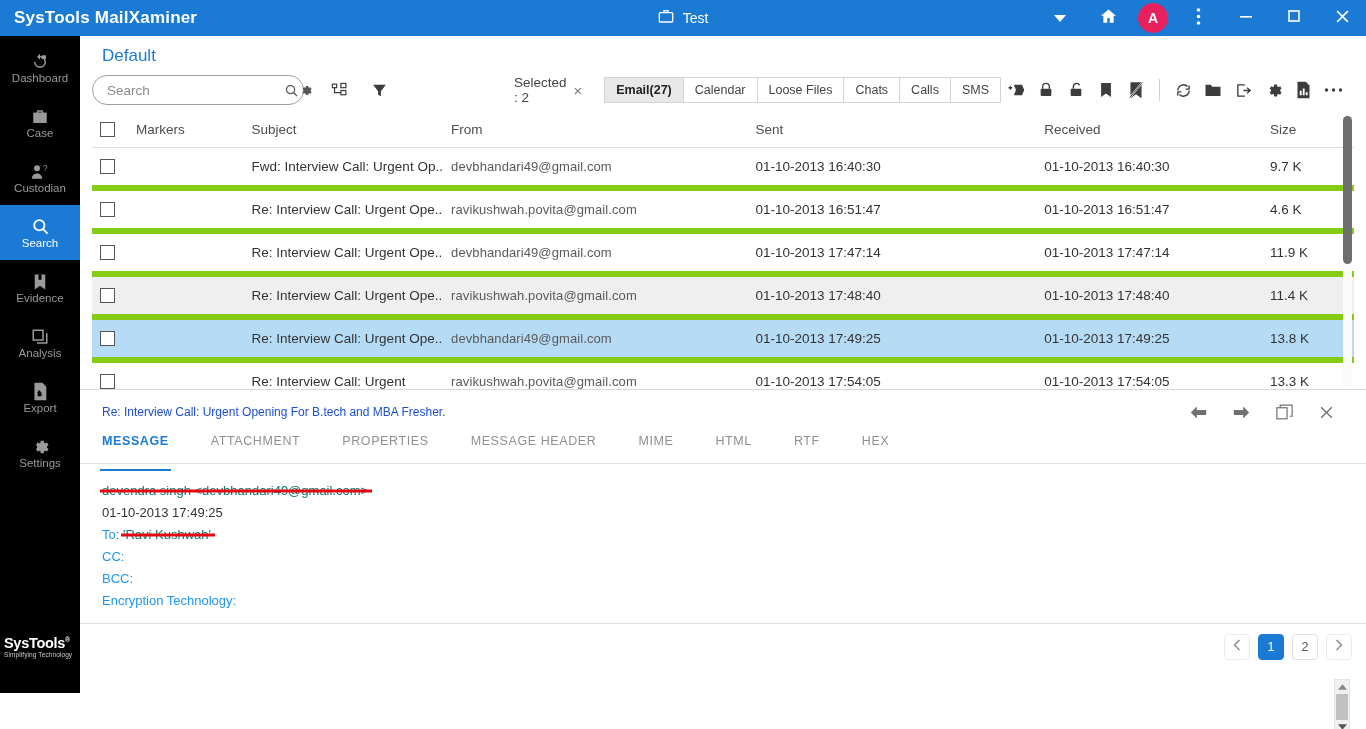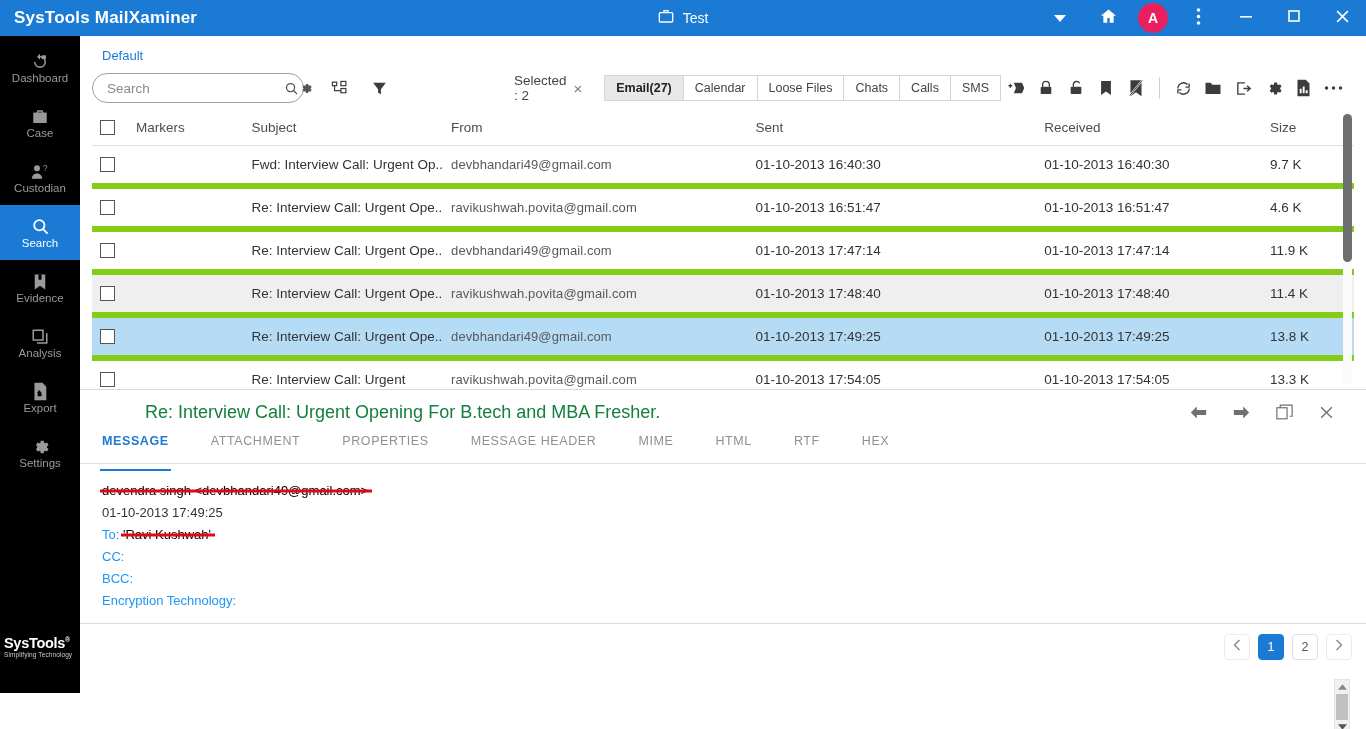--- a/index.html
+++ b/index.html
@@ -46,21 +46,21 @@
     color: #fff; display: flex; flex-direction: column; justify-content: center; padding-left: 4px;
   }
   .logo-main { font-size: 14.5px; font-weight: bold; letter-spacing: -.3px; }
   .logo-main sup { font-size: 7px; vertical-align: super; }
   .logo-sub { font-size: 6.5px; color: #ccc; letter-spacing: .1px; }
 
   
   .content { position: absolute; top: 36px; left: 80px; width: 1286px; height: 693px; background: #fff; }
 
   .crumb { padding: 10px 0 0 22px; }
-  .crumb span { color: #1a7ad4; font-size: 13px; cursor: pointer; margin-top: 44px; }
+  .crumb span { color: #1a7ad4; font-size: 17px; cursor: pointer; margin-top: 44px; }
 
   .toolbar { display: flex; align-items: center; height: 48px; padding: 0 18px 0 12px; }
   .searchbox {
     width: 212px; height: 30px; border: 1px solid #9e9e9e; border-radius: 16px;
     display: flex; align-items: center; padding: 0 10px 0 14px;
   }
   .searchbox input { flex: 1; border: none; outline: none; font-size: 13.5px;
                      font-family: "Liberation Sans", sans-serif; color: #333; background: transparent; }
   .searchbox input::placeholder { color: #8a8a8a; }
   .sb-ico { width: 18px; display: flex; align-items: center; justify-content: center; cursor: pointer; color: #555; }
@@ -108,35 +108,35 @@
     position: absolute; top: 0; right: 2px; width: 9px; height: 272px; background: #fafafa;
     border-radius: 5px;
   }
   .list-scroll .thumb { position: absolute; top: 2px; left: 0; width: 9px; height: 148px;
                         background: #6e6e6e; border-radius: 5px; cursor: pointer; }
 
   
   .detail { position: absolute; top: 389px; left: 80px; width: 1286px; height: 294px;
             background: #fff; border-top: 1px solid #d8d8d8; }
   .detail-head { display: flex; align-items: center; height: 44px; padding: 0 14px 0 22px; }
-  .detail-title { font-size: 18px; color: #15803d; margin-left: 43px; }
+  .detail-title { font-size: 12px; color: #1d4ed8; }
   .detail-actions { margin-left: auto; display: flex; align-items: center; gap: 26px; padding-right: 18px; }
   .d-ico { cursor: pointer; color: #707070; display: flex; align-items: center; }
 
   .dtabs { display: flex; border-bottom: 1px solid #e2e2e2; padding-left: 22px; height: 30px; }
   .dtab { font-size: 12.5px; color: #909090; letter-spacing: .6px; cursor: pointer;
           margin-right: 42px; position: relative; }
   .dtab.active { color: #1a7ad4; font-weight: bold; }
   .dtab.active::after { content: ""; position: absolute; left: -2px; right: -2px; bottom: -8px;
                         height: 2.5px; background: #1a7ad4; }
 
   .msg-body { padding: 16px 0 0 22px; position: relative; height: 210px; }
   .msg-line { font-size: 13px; line-height: 22px; color: #333; }
   .msg-label { color: #2196f3; }
-  .redact { position: relative; display: inline-block; color: #000000; filter: blur(0.5px); }
+  .redact { position: relative; display: inline-block; color: #0f766e; filter: blur(0.5px); }
   .redact::after { content: ""; position: absolute; left: -2px; right: -4px; top: 50%;
                    height: 3px; background: #e30613; transform: translateY(-50%); }
   .msg-gap { height: 10px; }
 
   .msg-scroll { position: absolute; right: 16px; top: 215px; width: 16px; height: 60px;
                 background: #f0f0f0; border: 1px solid #e4e4e4; }
   .msg-scroll .arrow { height: 14px; display: flex; align-items: center; justify-content: center; cursor: pointer; }
   .msg-scroll .mthumb { height: 26px; background: #c0c0c0; margin: 0 1px; cursor: pointer; }
 
   

